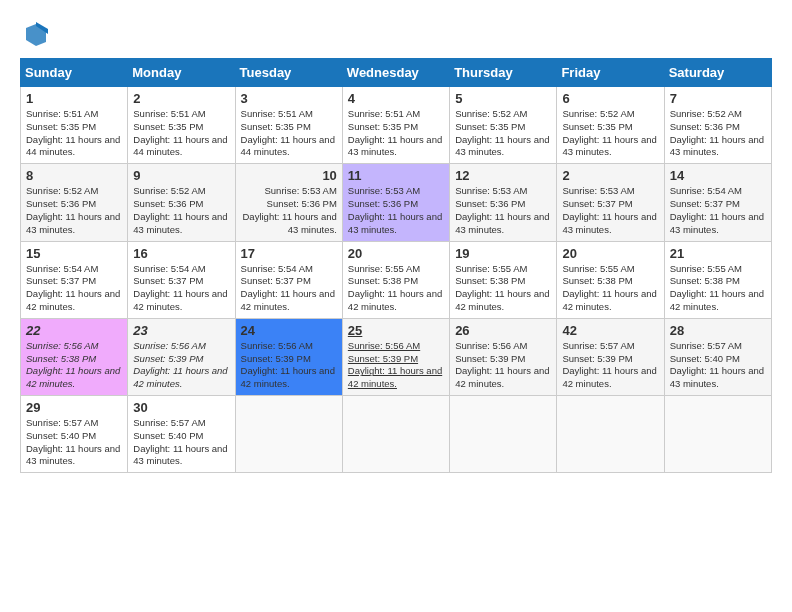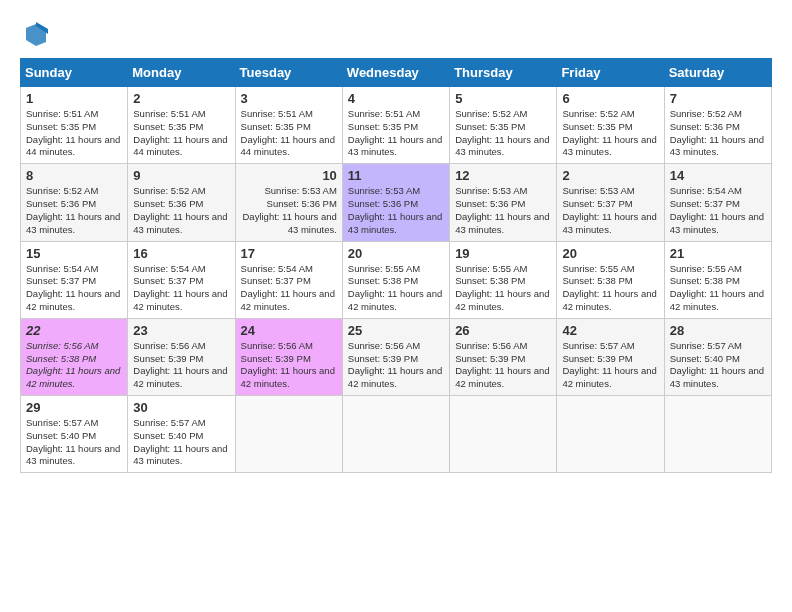--- a/index.html
+++ b/index.html
@@ -214,29 +214,29 @@
         <td>
           <span class="day-number">21</span>
           <div class="day-info">Sunrise: 5:55 AM<br>Sunset: 5:38 PM<br>Daylight: 11 hours and 42 minutes.</div>
         </td>
       </tr>
       <tr>
         <td style="background: #f0abfc; font-style: italic;">
           <span class="day-number">22</span>
           <div class="day-info">Sunrise: 5:56 AM<br>Sunset: 5:38 PM<br>Daylight: 11 hours and 42 minutes.</div>
         </td>
-        <td style="background: rgb(245, 245, 245);">
+        <td style="background: rgb(245, 245, 245); font-style: italic;">
           <span class="day-number">23</span>
           <div class="day-info">Sunrise: 5:56 AM<br>Sunset: 5:39 PM<br>Daylight: 11 hours and 42 minutes.</div>
         </td>
-        <td style="background: #f0abfc;">
+        <td style="background: #3b82f6;">
           <span class="day-number">24</span>
           <div class="day-info">Sunrise: 5:56 AM<br>Sunset: 5:39 PM<br>Daylight: 11 hours and 42 minutes.</div>
         </td>
-        <td style="background: rgb(245, 245, 245);">
+        <td style="background: rgb(245, 245, 245); text-decoration: underline;">
           <span class="day-number">25</span>
           <div class="day-info">Sunrise: 5:56 AM<br>Sunset: 5:39 PM<br>Daylight: 11 hours and 42 minutes.</div>
         </td>
         <td style="background: rgb(245, 245, 245);">
           <span class="day-number">26</span>
           <div class="day-info">Sunrise: 5:56 AM<br>Sunset: 5:39 PM<br>Daylight: 11 hours and 42 minutes.</div>
         </td>
         <td style="background: rgb(245, 245, 245);">
           <span class="day-number">42</span>
           <div class="day-info">Sunrise: 5:57 AM<br>Sunset: 5:39 PM<br>Daylight: 11 hours and 42 minutes.</div>

